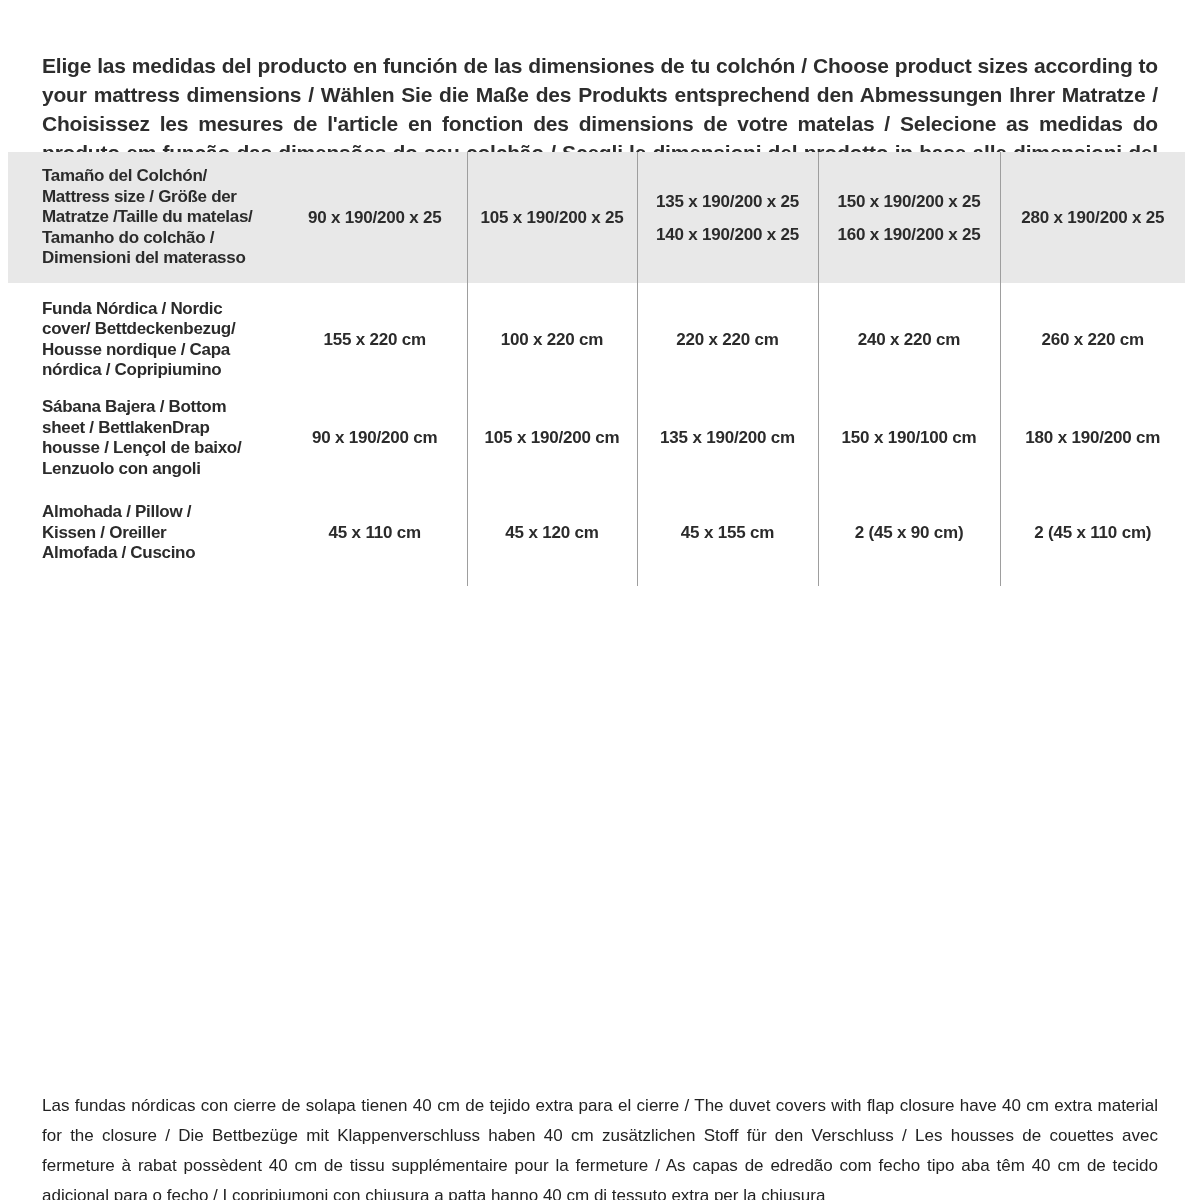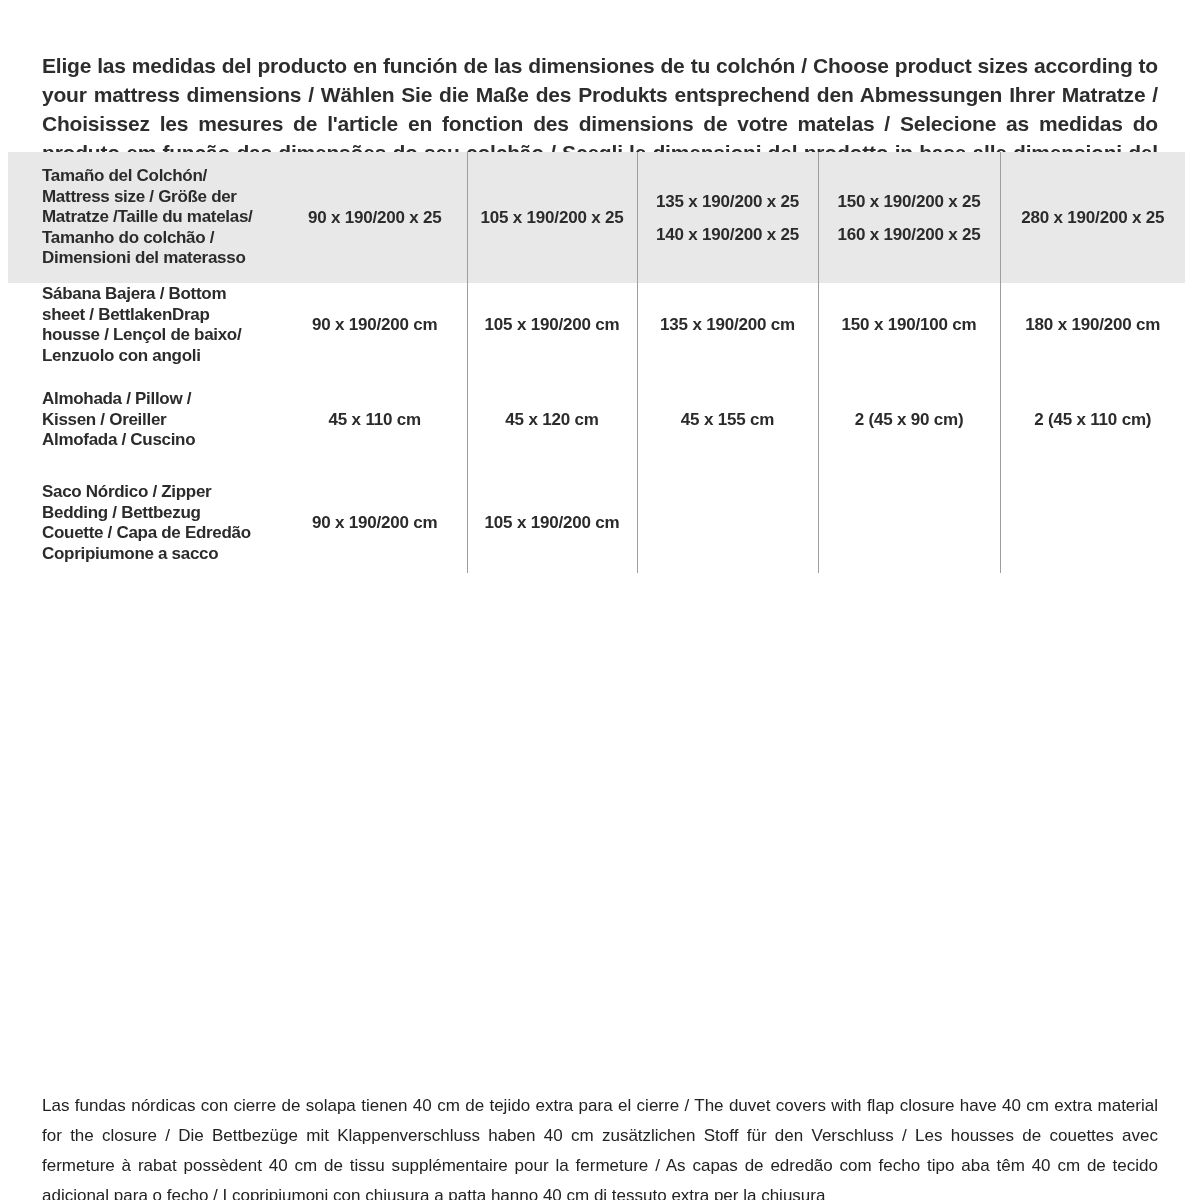--- a/index.html
+++ b/index.html
@@ -97,20 +97,31 @@
 Tamanho do colchão /
 Dimensioni del materasso</td>
         <td class="value-cell" style="line-height:33px">90 x 190/200 x 25</td>
         <td class="value-cell divided" style="line-height:33px">105 x 190/200 x 25</td>
         <td class="value-cell divided" style="line-height:33px">135 x 190/200 x 25
 140 x 190/200 x 25</td>
         <td class="value-cell divided" style="line-height:33px">150 x 190/200 x 25
 160 x 190/200 x 25</td>
         <td class="value-cell divided" style="line-height:33px">280 x 190/200 x 25</td>
       </tr>
+      <tr class="band-white" style="height:113px">
+        <td class="label-cell">Funda Nórdica / Nordic
+cover/ Bettdeckenbezug/
+Housse nordique / Capa
+nórdica / Copripiumino</td>
+        <td class="value-cell">155 x 220 cm</td>
+        <td class="value-cell divided">100 x 220 cm</td>
+        <td class="value-cell divided">220 x 220 cm</td>
+        <td class="value-cell divided">240 x 220 cm</td>
+        <td class="value-cell divided">260 x 220 cm</td>
+      </tr>
       <tr class="band-white" style="height:81px">
         <td class="label-cell">Sábana Bajera / Bottom
 sheet / BettlakenDrap
 housse / Lençol de baixo/
 Lenzuolo con angoli</td>
         <td class="value-cell">90 x 190/200 cm</td>
         <td class="value-cell divided">105 x 190/200 cm</td>
         <td class="value-cell divided">135 x 190/200 cm</td>
         <td class="value-cell divided">150 x 190/100 cm</td>
         <td class="value-cell divided">180 x 190/200 cm</td>
@@ -118,29 +129,18 @@
       <tr class="band-white" style="height:106px">
         <td class="label-cell">Almohada / Pillow /
 Kissen / Oreiller
 Almofada / Cuscino</td>
         <td class="value-cell">45 x 110 cm</td>
         <td class="value-cell divided">45 x 120 cm</td>
         <td class="value-cell divided">45 x 155 cm</td>
         <td class="value-cell divided">2 (45 x 90 cm)</td>
         <td class="value-cell divided">2 (45 x 110 cm)</td>
       </tr>
-      <tr class="band-white" style="height:100px">
-        <td class="label-cell">Saco Nórdico / Zipper
-Bedding / Bettbezug
-Couette / Capa de Edredão
-Copripiumone a sacco</td>
-        <td class="value-cell">90 x 190/200 cm</td>
-        <td class="value-cell divided">105 x 190/200 cm</td>
-        <td class="value-cell divided"></td>
-        <td class="value-cell divided"></td>
-        <td class="value-cell divided"></td>
-      </tr>
     </tbody>
   </table>
 
   <p class="footnote">Las fundas nórdicas con cierre de solapa tienen 40 cm de tejido extra para el cierre / The duvet covers with flap closure have 40 cm extra material for the closure / Die Bettbezüge mit Klappenverschluss haben 40 cm zusätzlichen Stoff für den Verschluss / Les housses de couettes avec fermeture à rabat possèdent 40 cm de tissu supplémentaire pour la fermeture / As capas de edredão com fecho tipo aba têm 40 cm de tecido adicional para o fecho / I copripiumoni con chiusura a patta hanno 40 cm di tessuto extra per la chiusura</p>
 
 </div>
 
 </body></html>

